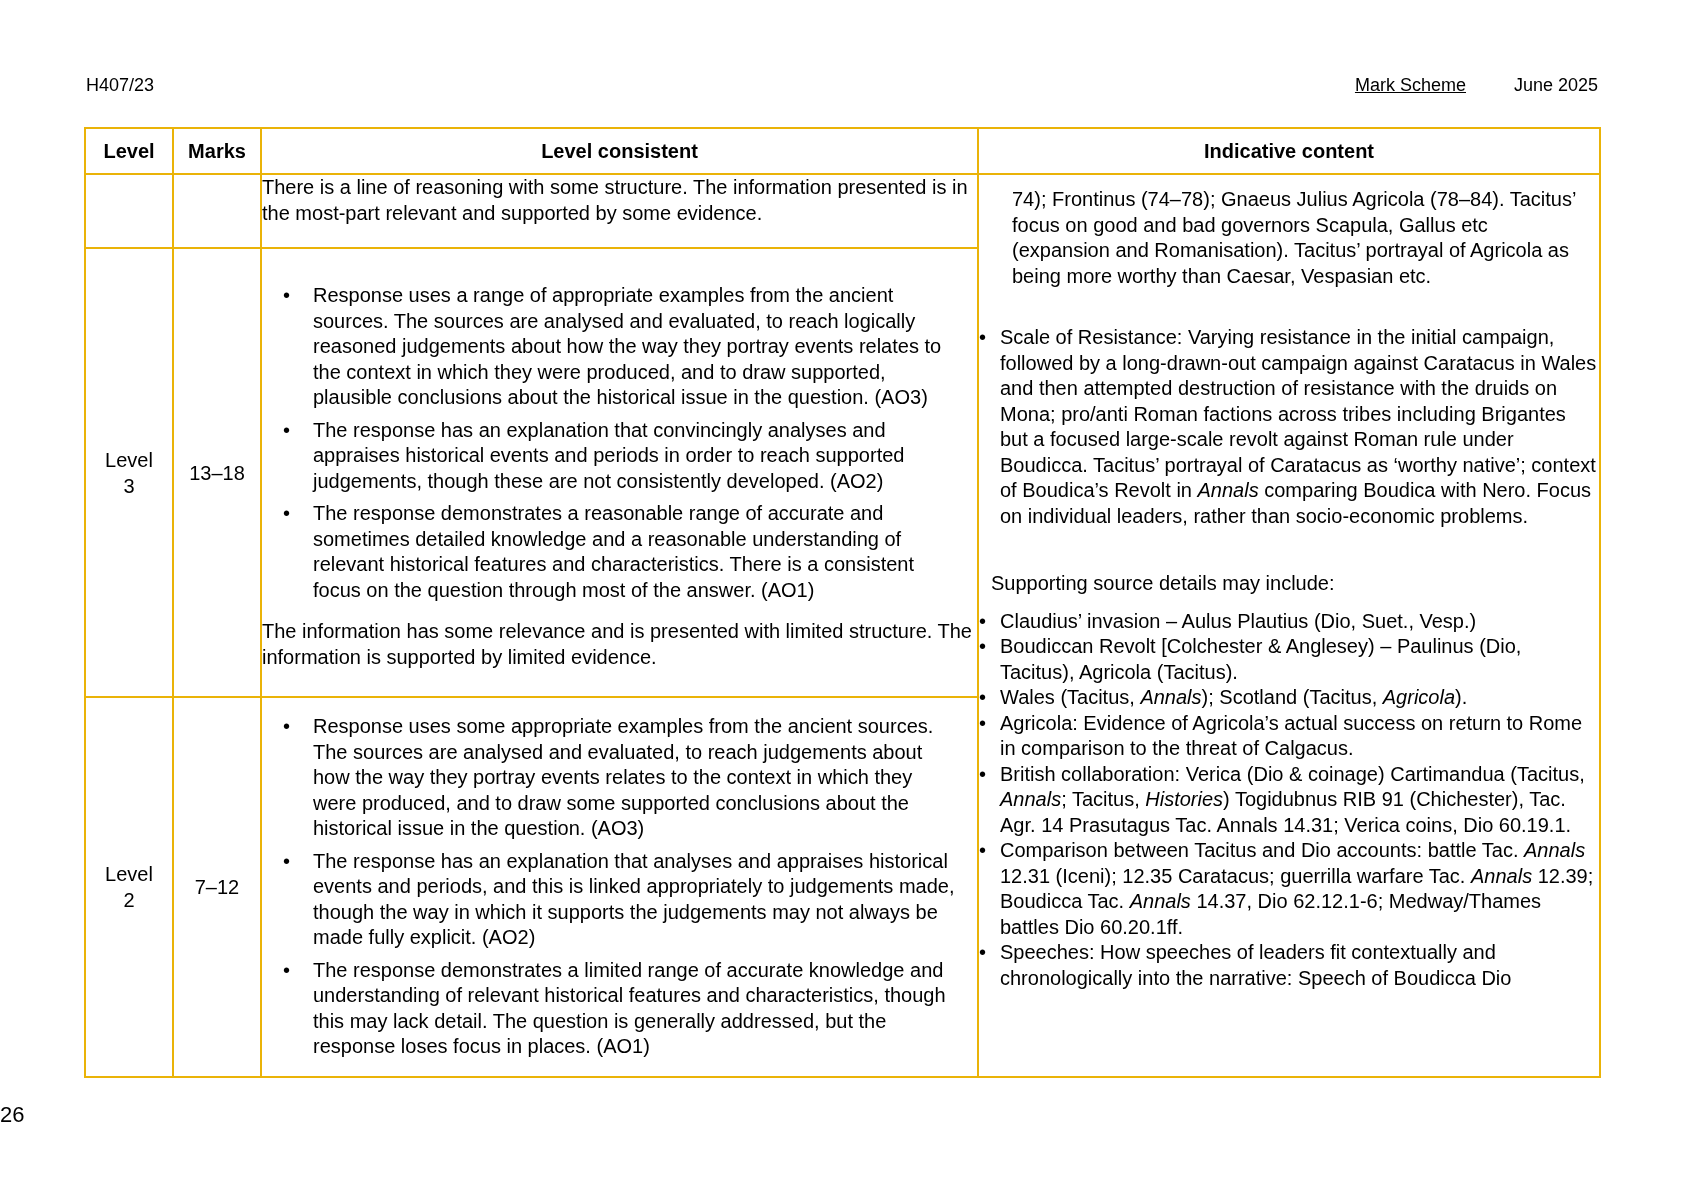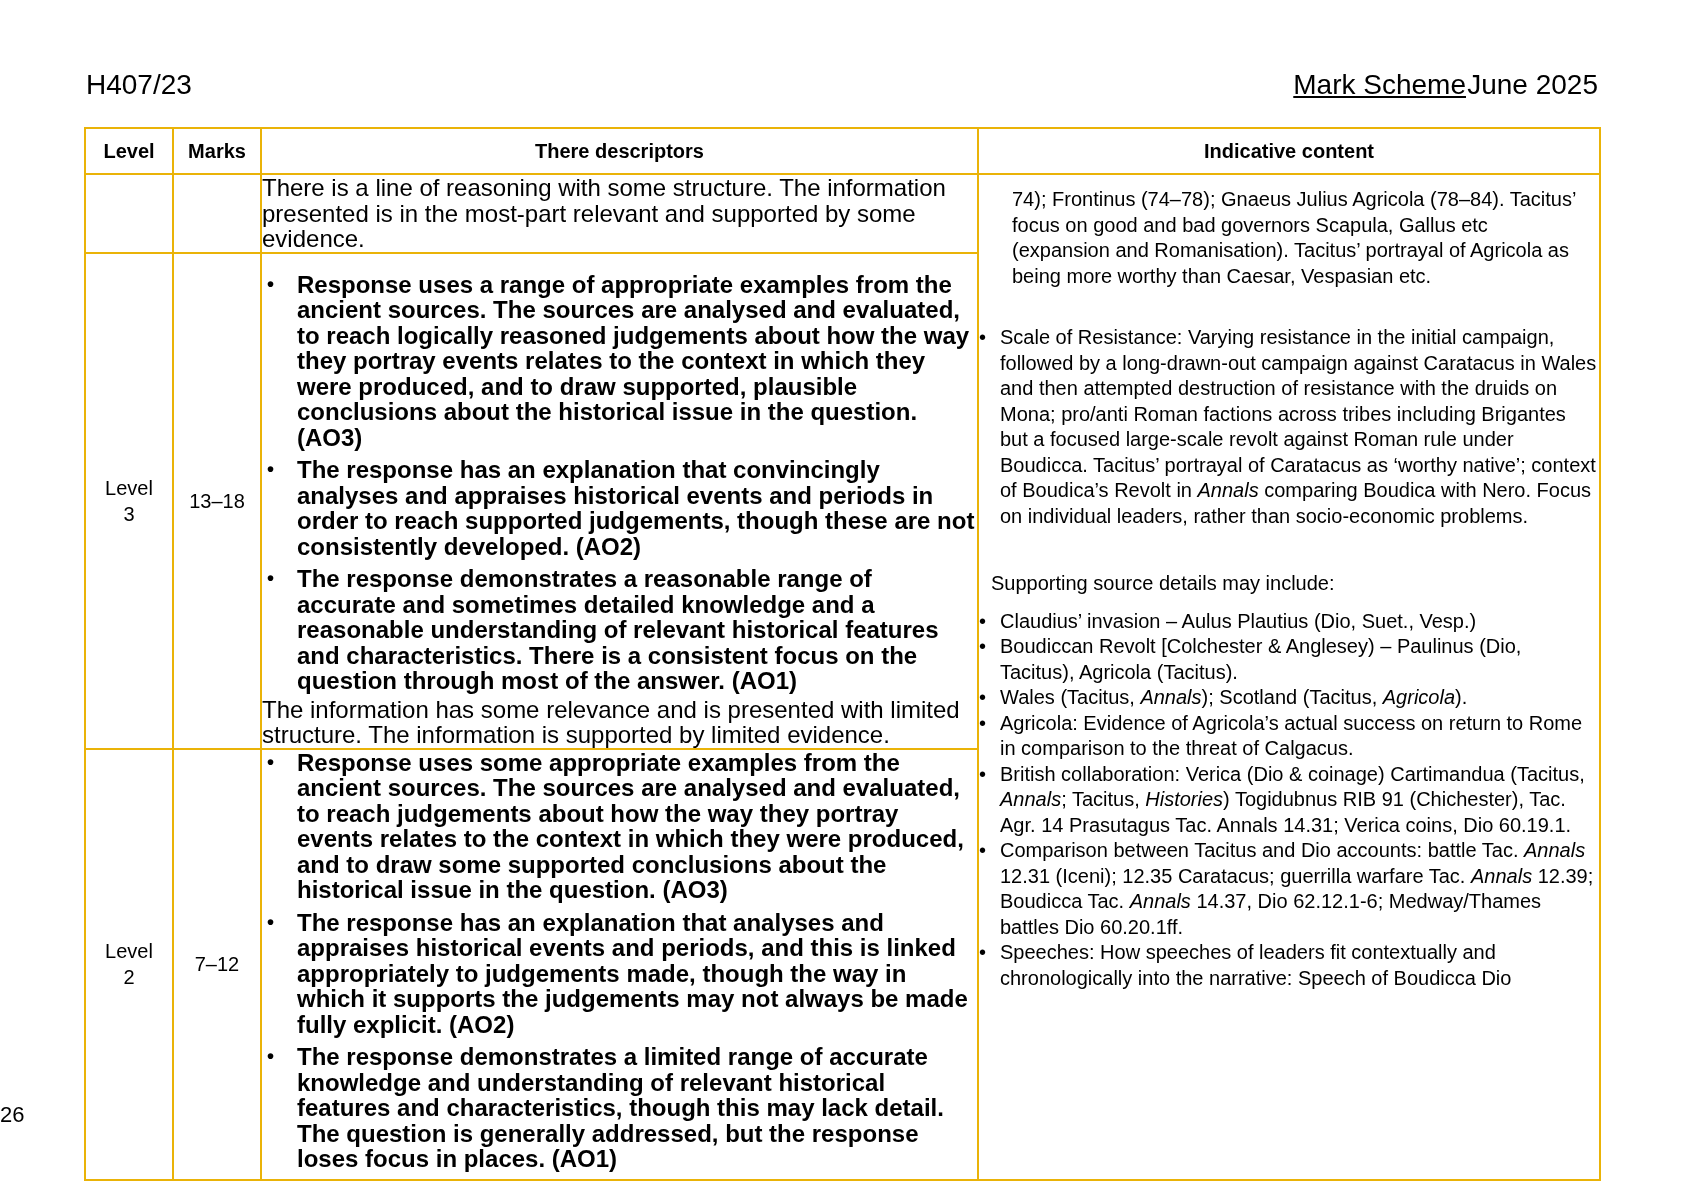--- a/index.html
+++ b/index.html
@@ -1,31 +1,31 @@
 <!DOCTYPE html>
 <html><head>
 <meta charset="utf-8">
 <style>
   html, body { margin:0; padding:0; background:#ffffff; }
   body { width:1684px; height:1191px; position:relative; overflow:hidden;
          font-family:"Liberation Sans", sans-serif; color:#000; }
-  .hdr { position:absolute; top:72px; font-size:28px; line-height:26px; }
+  .hdr { position:absolute; top:72px; font-size:18px; line-height:26px; }
   .hdr-left { left:86px; }
   .hdr-center { left:0; width:1466px; text-align:right;text-decoration:underline; }
   .hdr-right { right:86px; }
   .pagenum { position:absolute; top:1102px; left:0; width:1684px; font-size:22px; }
 
   table.ms { position:absolute; left:84px; top:127px; width:1515px; border-collapse:collapse; table-layout:fixed; }
   table.ms td, table.ms th { border:2px solid #eab308; vertical-align:top; padding:0; }
   table.ms th { font-weight:bold; font-size:20px; height:44px; text-align:center; vertical-align:middle; }
   col.c-level { width:88px; } col.c-marks { width:88px; } col.c-desc { width:717px; } col.c-ind { width:622px; }
   .cell-center { text-align:center; vertical-align:middle !important; font-size:20px; line-height:26px; }
-  .desc { font-size:24px; line-height:25.5px; padding:8px 8px 6px 9px; }
+  .desc { font-size:20px; line-height:25.5px; padding:8px 8px 6px 9px; }
   .desc p { margin:0; }
-  .desc ul { margin:0; padding:0; list-style:none;font-weight:bold; }
+  .desc ul { margin:16px; padding:0; list-style:none; }
   .desc li { position:relative; padding-left:35px; margin:0 0 7px 0; }
   .desc li::before { content:"\2022"; position:absolute; left:5px; top:0; font-size:20px; }
   .row1 td { height:72px; }
   .row2 td { height:429px; }
   .ind { font-size:20px; line-height:25.5px; padding:9px 8px 0 7px; }
   .ind p { margin:12px; }
   .ind ul { margin:0; padding:0; list-style:none; }
   .ind li { position:relative; padding-left:21px; margin:0; }
   .ind li::before { content:"\2022"; position:absolute; left:0; top:0; }
   .ind .indent { padding-left:21px; }
@@ -44,21 +44,21 @@
   <colgroup>
     <col class="c-level">
       <col class="c-marks">
       <col class="c-desc">
       <col class="c-ind">
   </colgroup>
   <thead>
     <tr>
       <th>Level</th>
       <th>Marks</th>
-      <th>There descriptors</th>
+      <th>Level consistent</th>
       <th>Indicative content</th>
     </tr>
   </thead>
   <tbody>
     <tr class="row1">
       <td></td>
       <td></td>
       <td class="desc">
         <p>There is a line of reasoning with some structure. The information presented is in the most-part relevant and supported by some evidence.</p>
       </td>

